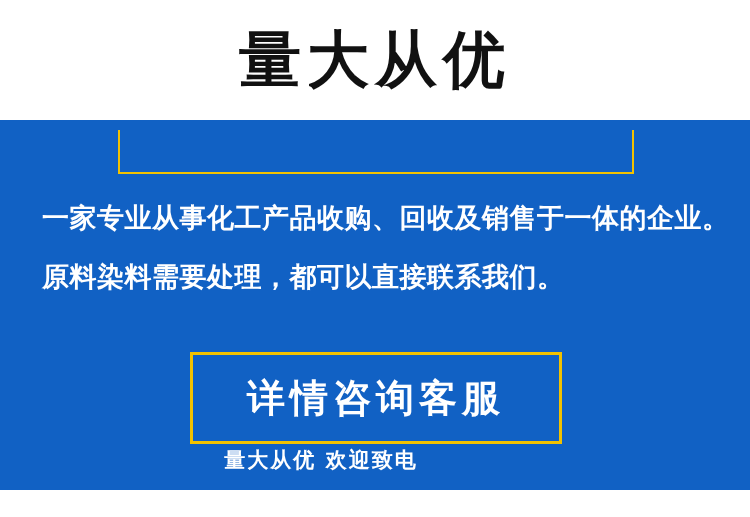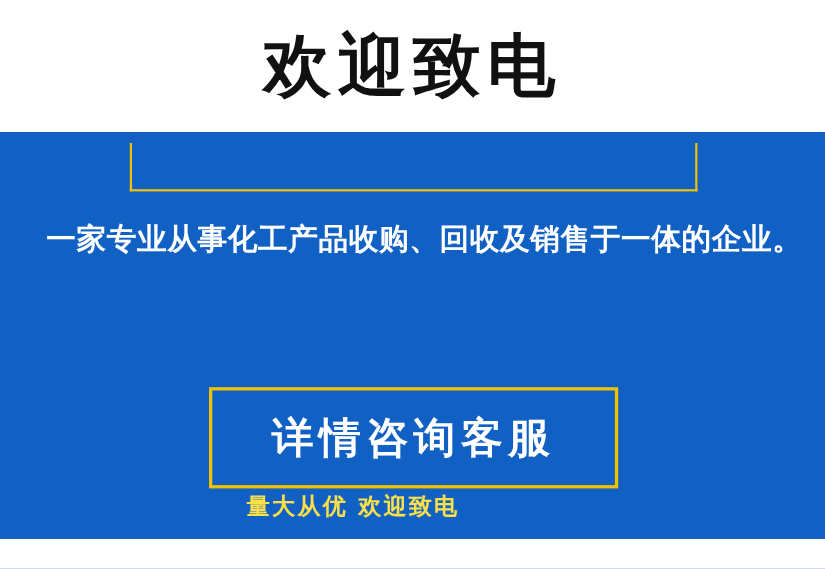--- a/index.html
+++ b/index.html
@@ -98,21 +98,21 @@
     letter-spacing: 5px;
     white-space: nowrap;
   }
   
   .cta-sub {
     position: absolute;
     left: 0;
     top: 326px;
     width: 642px;
     text-align: center;
-    color: #fde047;
+    color: #ffffff;
     font-size: 21px;
     font-weight: bold;
     letter-spacing: 2px;
     white-space: nowrap;
   }
   
   .bottom-strip {
     position: absolute;
     left: 0;
     top: 490px;
@@ -120,29 +120,30 @@
     height: 27px;
     background: #ffffff;
   }
 </style>
 </head>
 <body>
 
 <div class="poster">
 
   <div class="title-band">
-    <div class="main-title">欢迎致电</div>
+    <div class="main-title">量大从优</div>
   </div>
 
   <div class="blue-body">
 
     <div class="top-frame"></div>
 
     <div class="paragraph">
       <div class="line">一家专业从事化工产品收购、回收及销售于一体的企业。</div>
+      <div class="line">原料染料需要处理，都可以直接联系我们。</div>
     </div>
 
     <div class="cta-box">
       <span class="cta-text">详情咨询客服</span>
     </div>
 
     <div class="cta-sub">量大从优  欢迎致电</div>
 
   </div>
 

